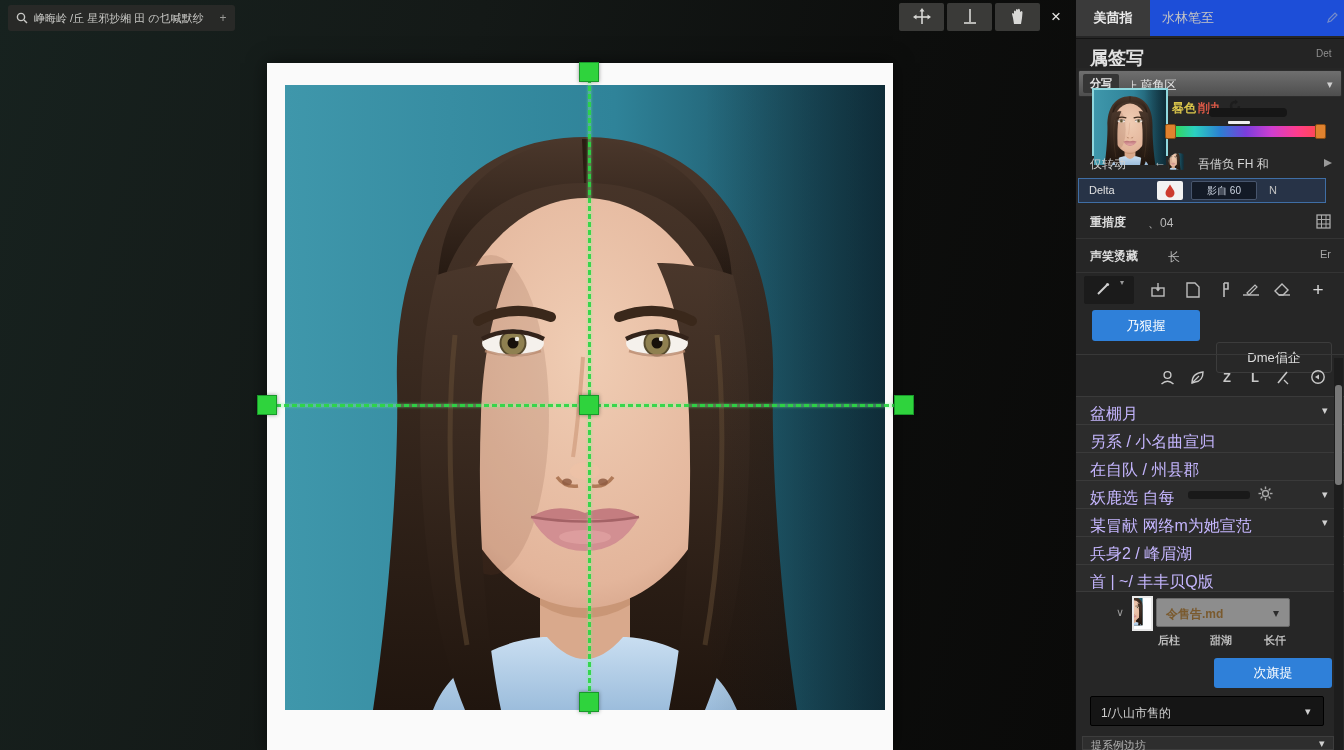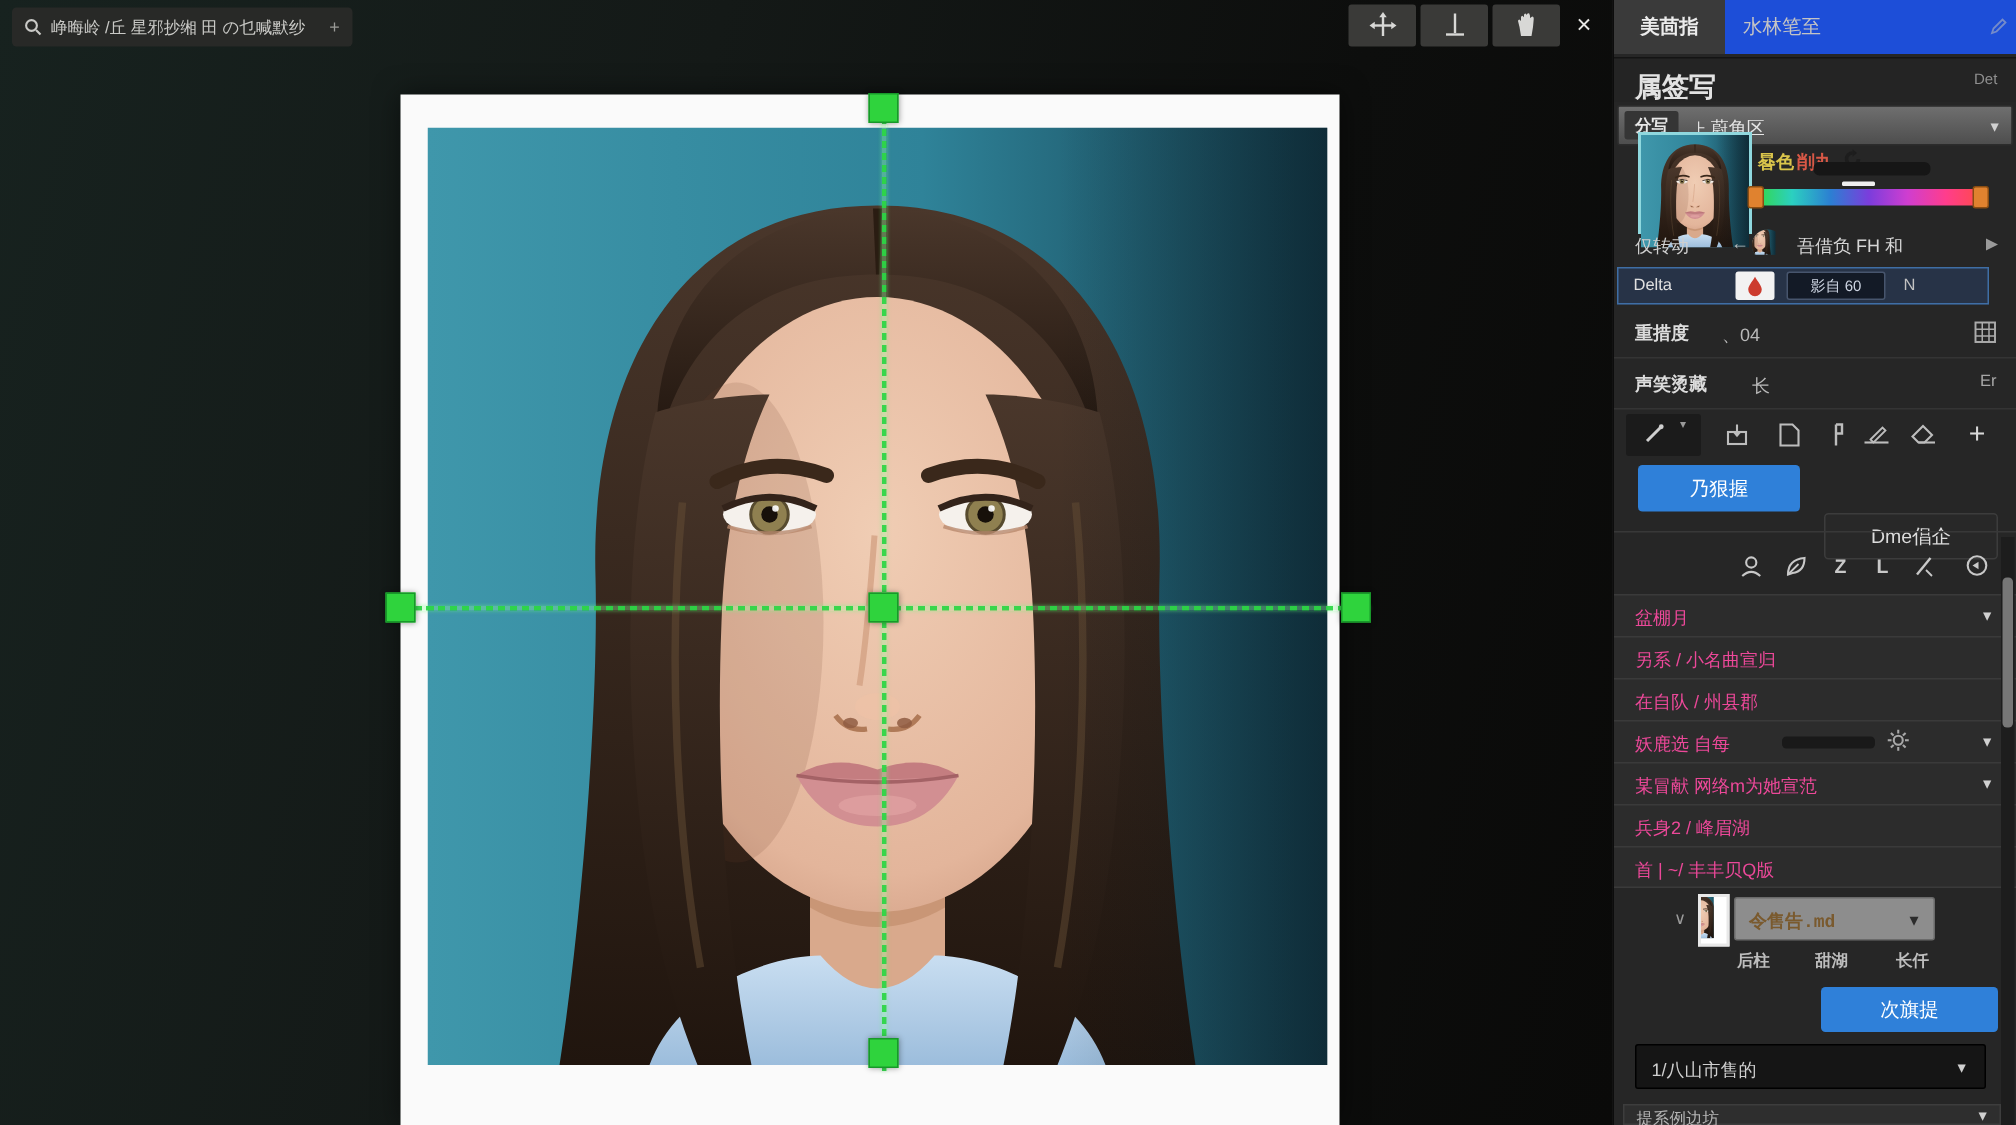--- a/index.html
+++ b/index.html
@@ -106,30 +106,30 @@
   .btn1 { left:16px; top:310px; width:108px; }
   .btn2 { left:140px; top:310px; width:116px;margin-top:32px; }
 
   .divider { left:0; top:354px; width:269px; height:1px; background:#383838; }
 
   .mini-icons { left:0; top:362px; width:258px; height:30px; }
   .mi { top:4px; width:22px; height:22px; display:flex; align-items:center; justify-content:center;
     color:#c8c8c8; font-size:13px; font-weight:bold; }
 
   .lrow { left:0; width:269px; height:28px; border-top:1px solid #3a3a3a; background:#2c2c2c; }
-  .lrow-label { left:14px; top:7px; color:#ec4899; font-size:12px; }
+  .lrow-label { left:14px; top:7px; color:#c4b5fd; font-size:16px; }
   .lrow-chev { left:246px; top:7px; }
   .lrow-bar { left:112px; top:10px; width:62px; height:8px; background:#191919; border-radius:3px; }
   .gear { left:182px; top:5px; }
 
   .file-caret { left:40px; top:606px; color:#9a9a9a; font-size:11px; }
   .file-thumb { left:56px; top:596px; width:21px; height:35px; border:2px solid #e8e8e8; background:#fff; overflow:hidden; }
   .file-select { left:80px; top:598px; width:134px; height:29px; background:#8d8d8d; border-radius:2px;
     border:1px solid #6a6a6a; }
-  .file-name { left:9px; top:7px; color:#7a5a2e; font-size:12px; font-weight:bold;font-family:Liberation Mono, monospace; }
+  .file-name { left:9px; top:7px; color:#7a5a2e; font-size:12px; font-weight:bold; }
   .file-chev { left:116px; top:7px; color:#2c2c2c; }
   .file-lab { top:633px; color:#bdbdbd; font-size:11px; font-weight:bold; }
 
   .apply { left:138px; top:658px; width:118px; height:30px; }
   .bot-dd { left:14px; top:696px; width:234px; height:30px; background:#151515;
     border:1px solid #000; border-radius:2px; }
   .bot-dd-label { left:10px; top:8px; color:#cfcfcf; }
   .bot-dd-chev { left:214px; top:8px; }
 
   .part-row { left:6px; top:736px; width:252px; height:14px; background:#2e2e2e; border:1px solid #3d3d3d; }

